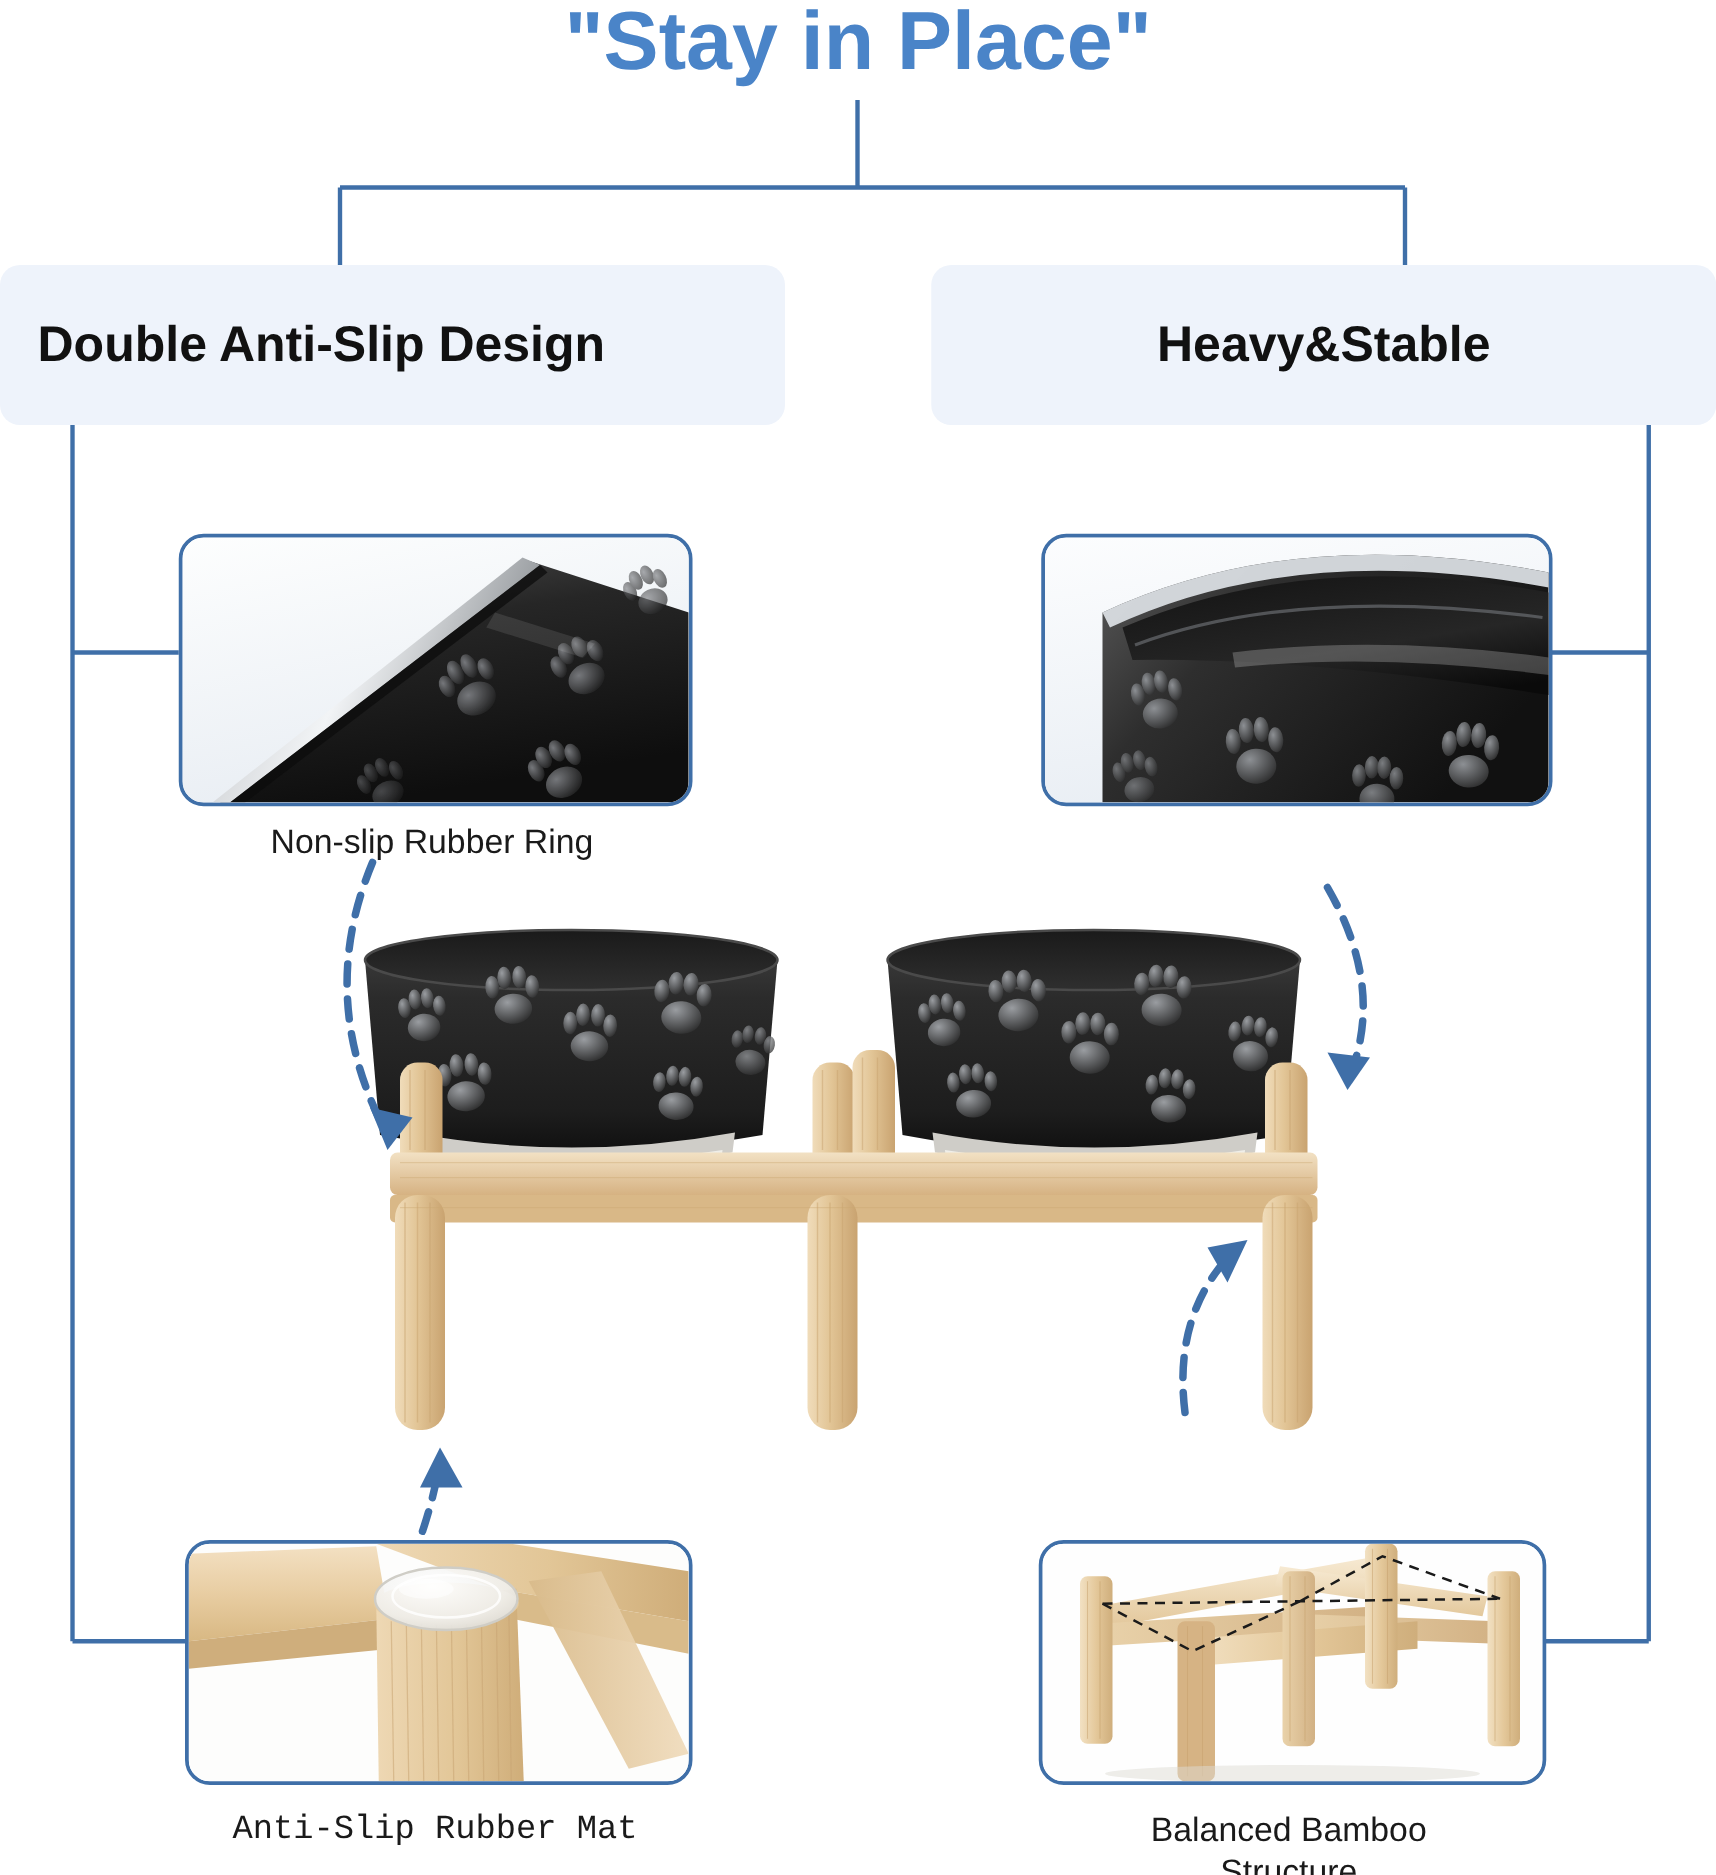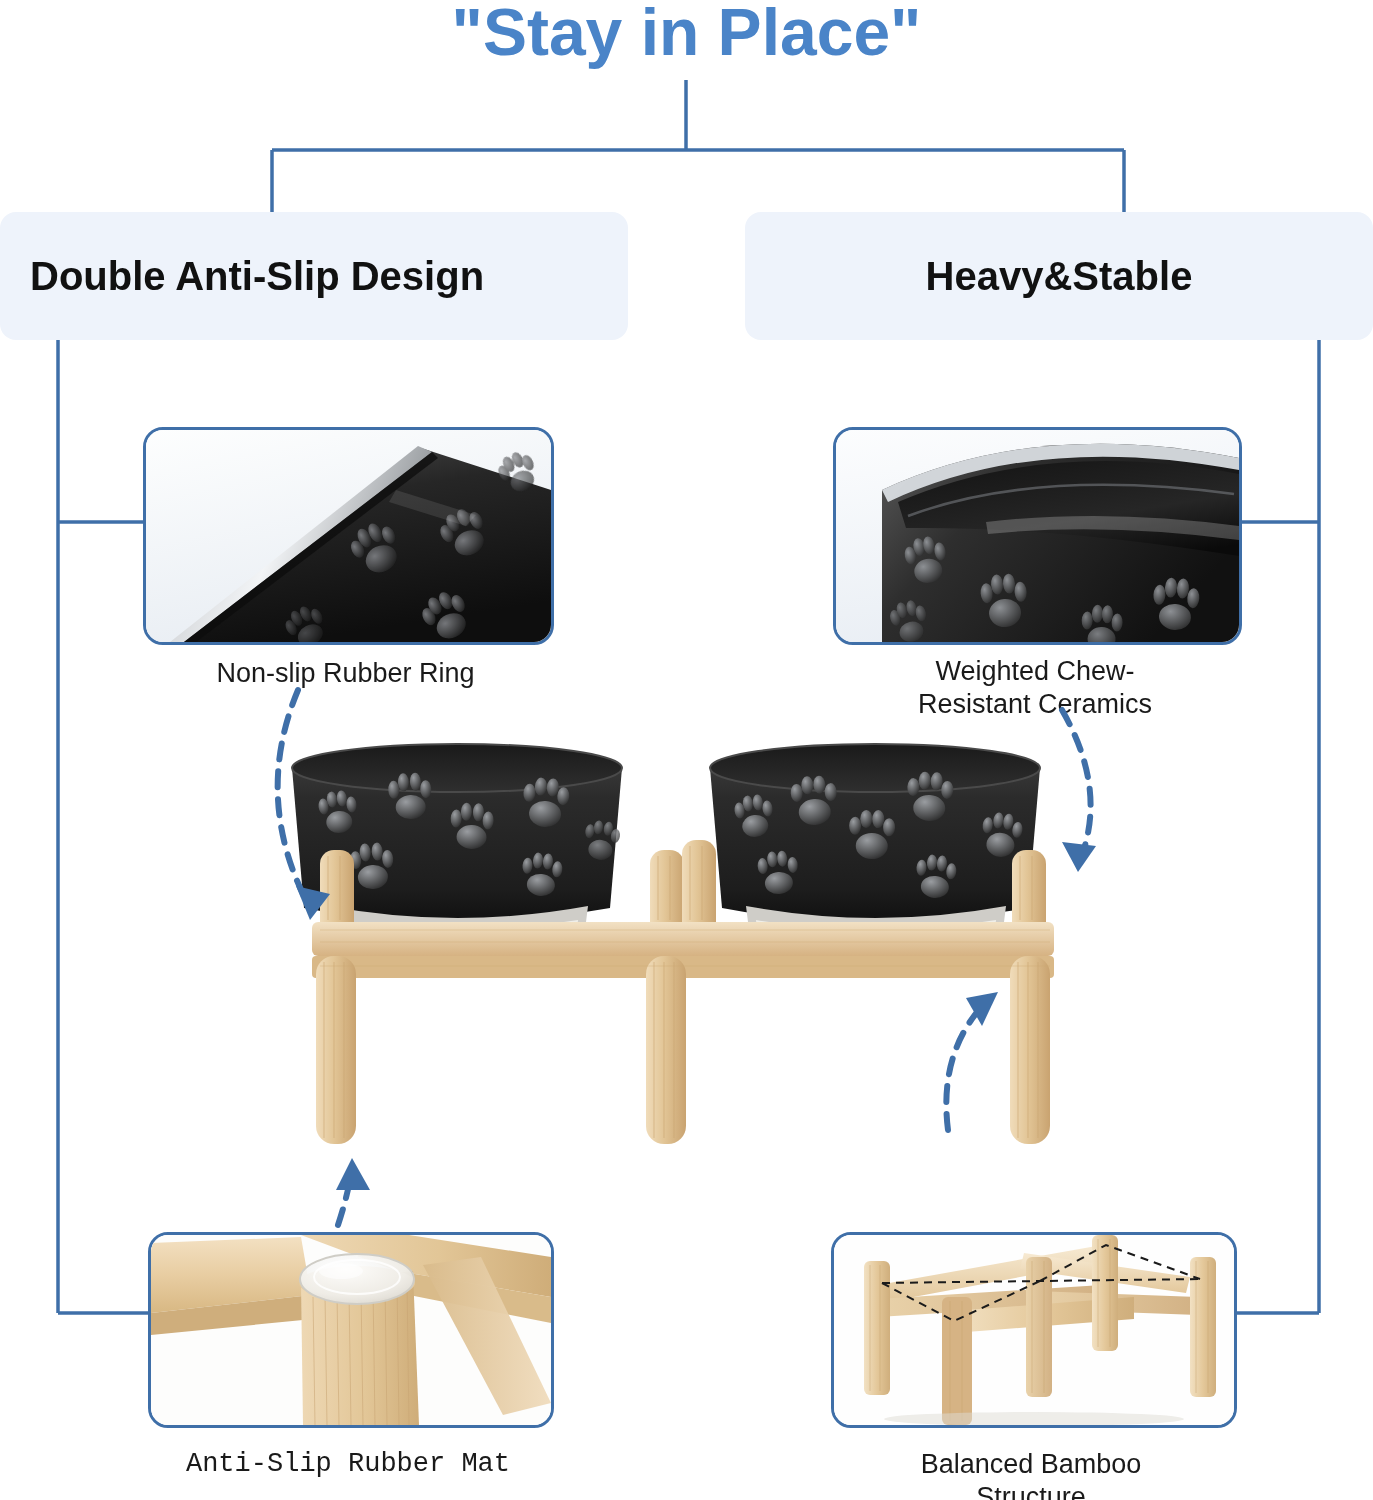--- a/index.html
+++ b/index.html
@@ -221,22 +221,20 @@
         <g transform="translate(73,190) rotate(-12)" opacity="0.7">
           <ellipse cx="0" cy="12" rx="12" ry="10"></ellipse>
           <ellipse cx="-13" cy="-5" rx="5" ry="8"></ellipse>
             <ellipse cx="-5" cy="-11" rx="5" ry="8"></ellipse>
           <ellipse cx="5" cy="-11" rx="5" ry="8"></ellipse>
             <ellipse cx="13" cy="-4" rx="5" ry="8"></ellipse>
         </g>
       </g>
     </svg>
   </div>
-  <div class="cap" style="left:855px;top:655px;width:360px;">Weighted Chew-
-Resistant Ceramics</div>
 
   <div class="thumb" id="t3" style="left:148px;top:1232px;width:400px;height:190px;">
     <svg class="ph" viewBox="0 0 400 190" preserveAspectRatio="none" xmlns="http://www.w3.org/2000/svg">
       <defs>
         <linearGradient id="bmA" x1="0" y1="0" x2="0" y2="1">
           <stop offset="0" stop-color="#f3e0c2"></stop>
             <stop offset="0.5" stop-color="#e8cda2"></stop>
           <stop offset="1" stop-color="#d8b883"></stop>
         </linearGradient>
         <linearGradient id="bmB" x1="0" y1="0" x2="1" y2="0">

